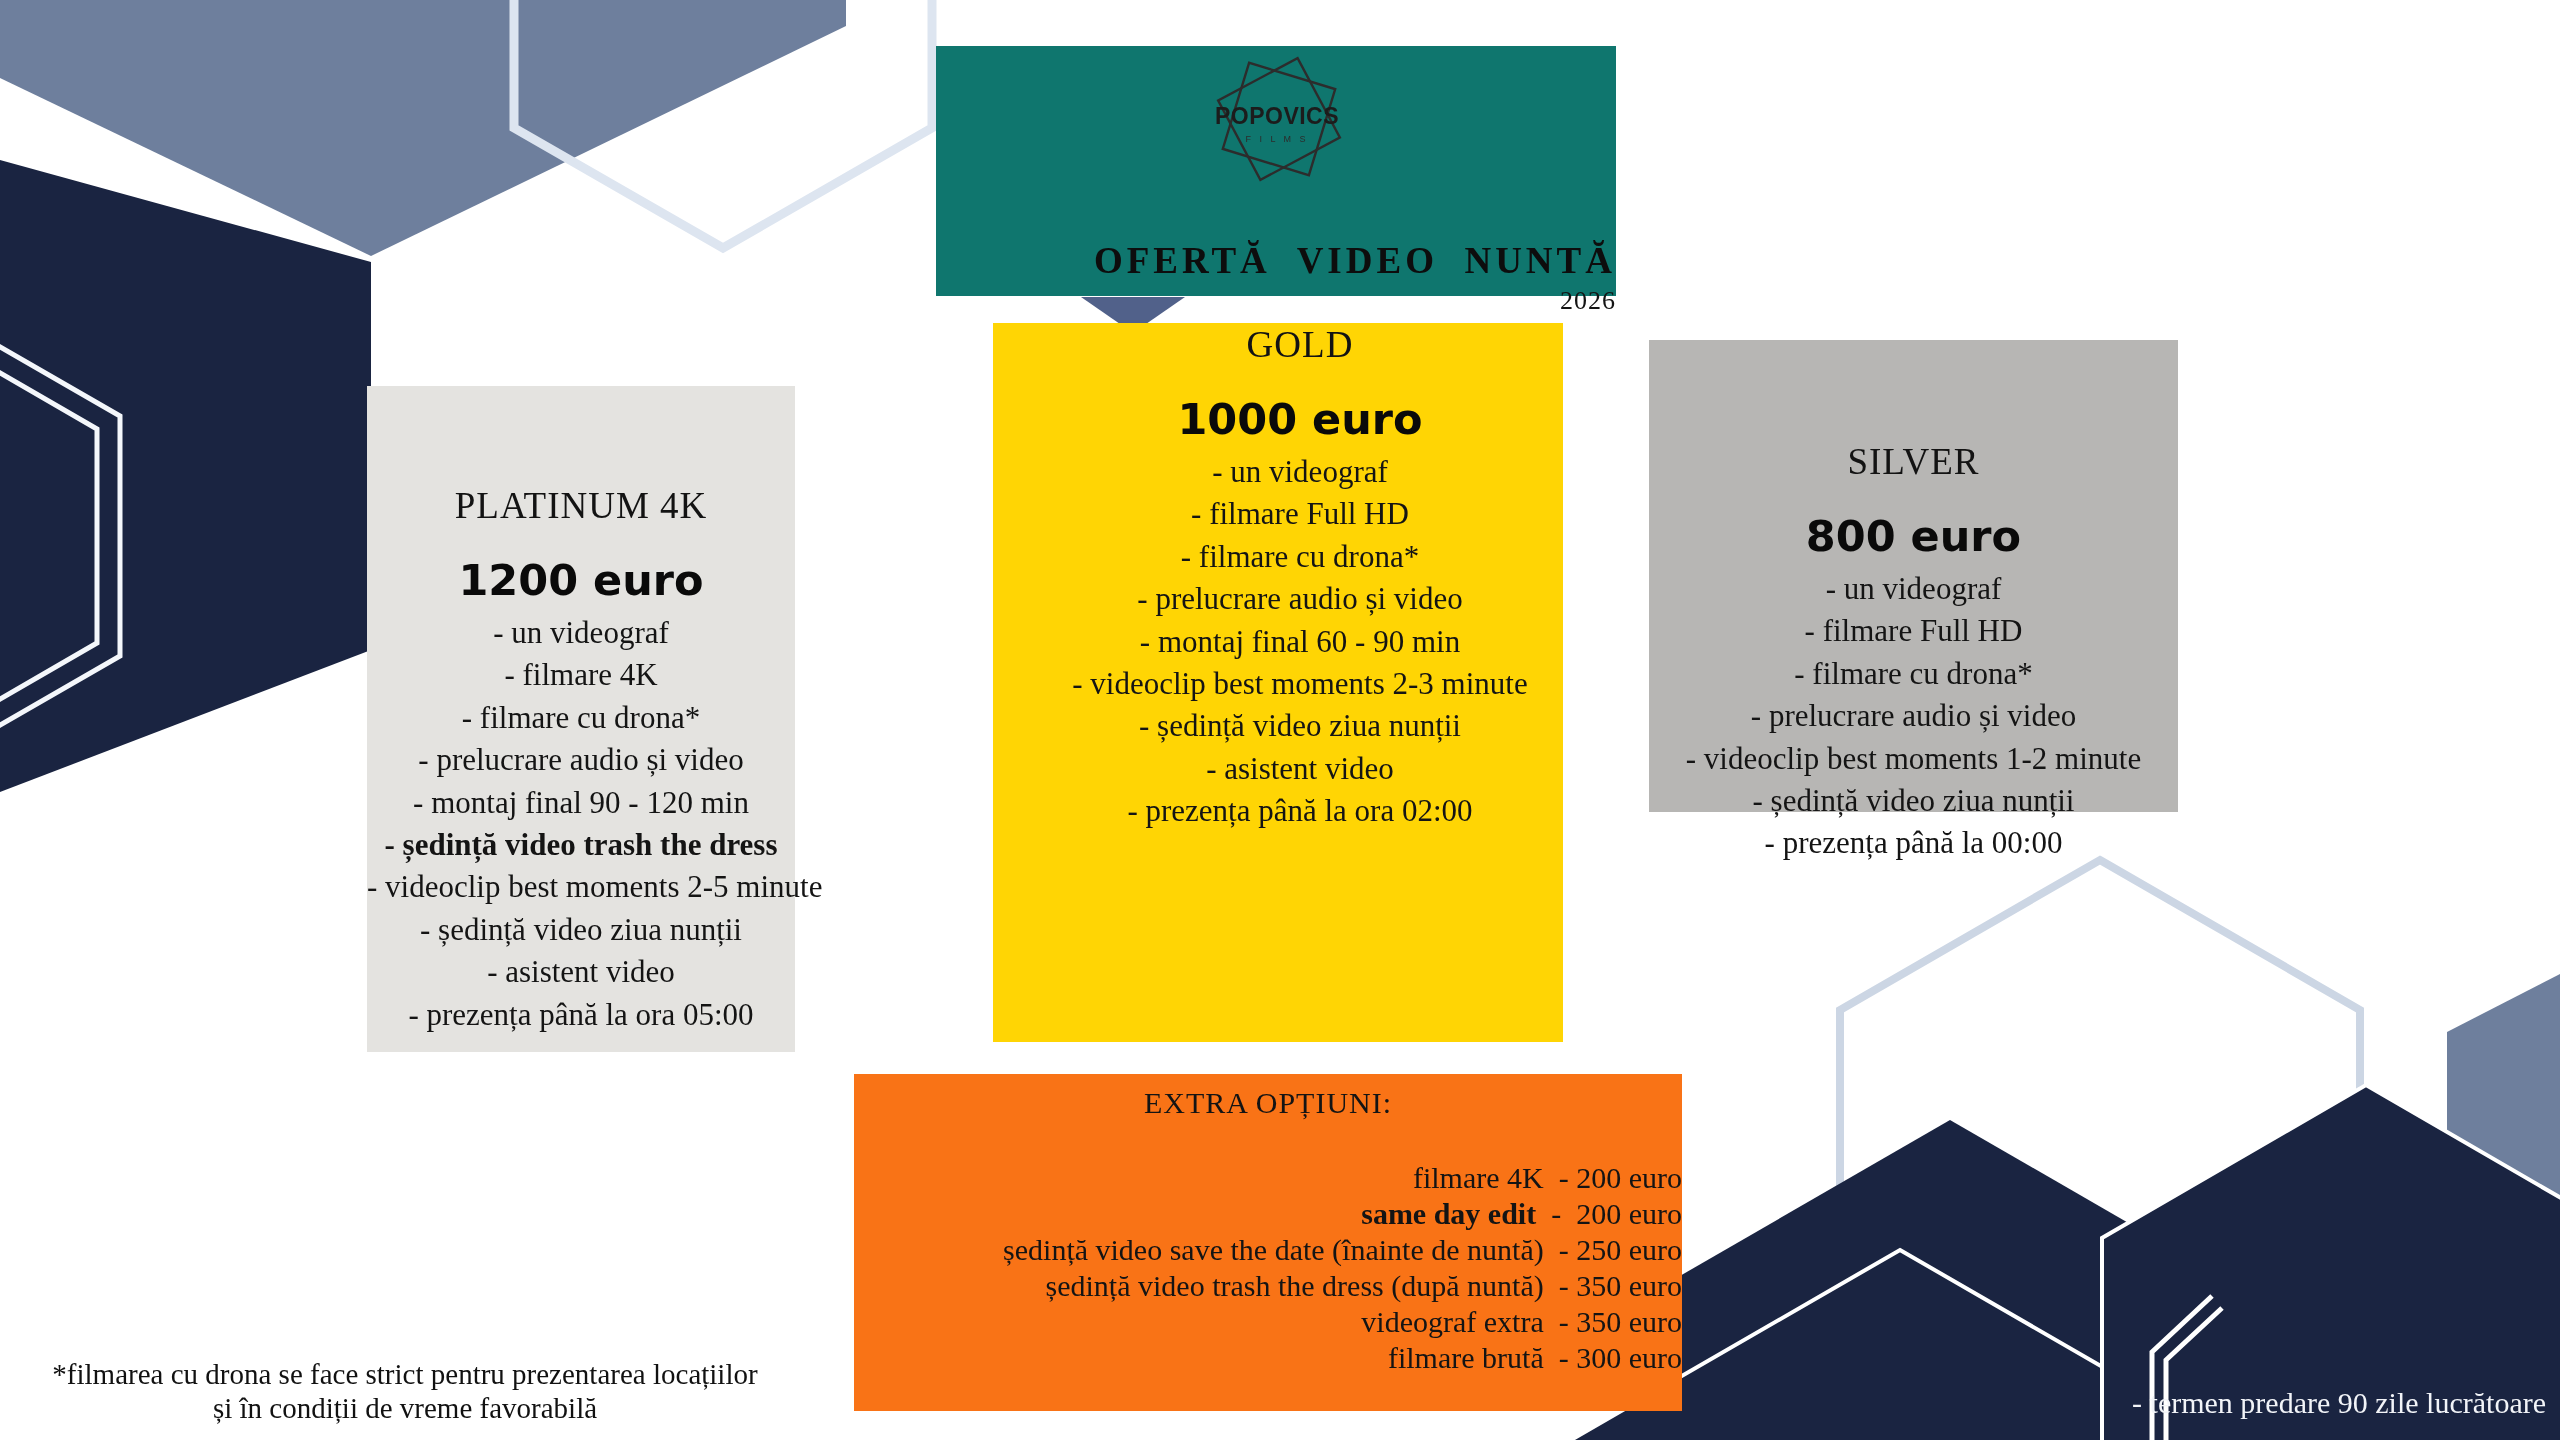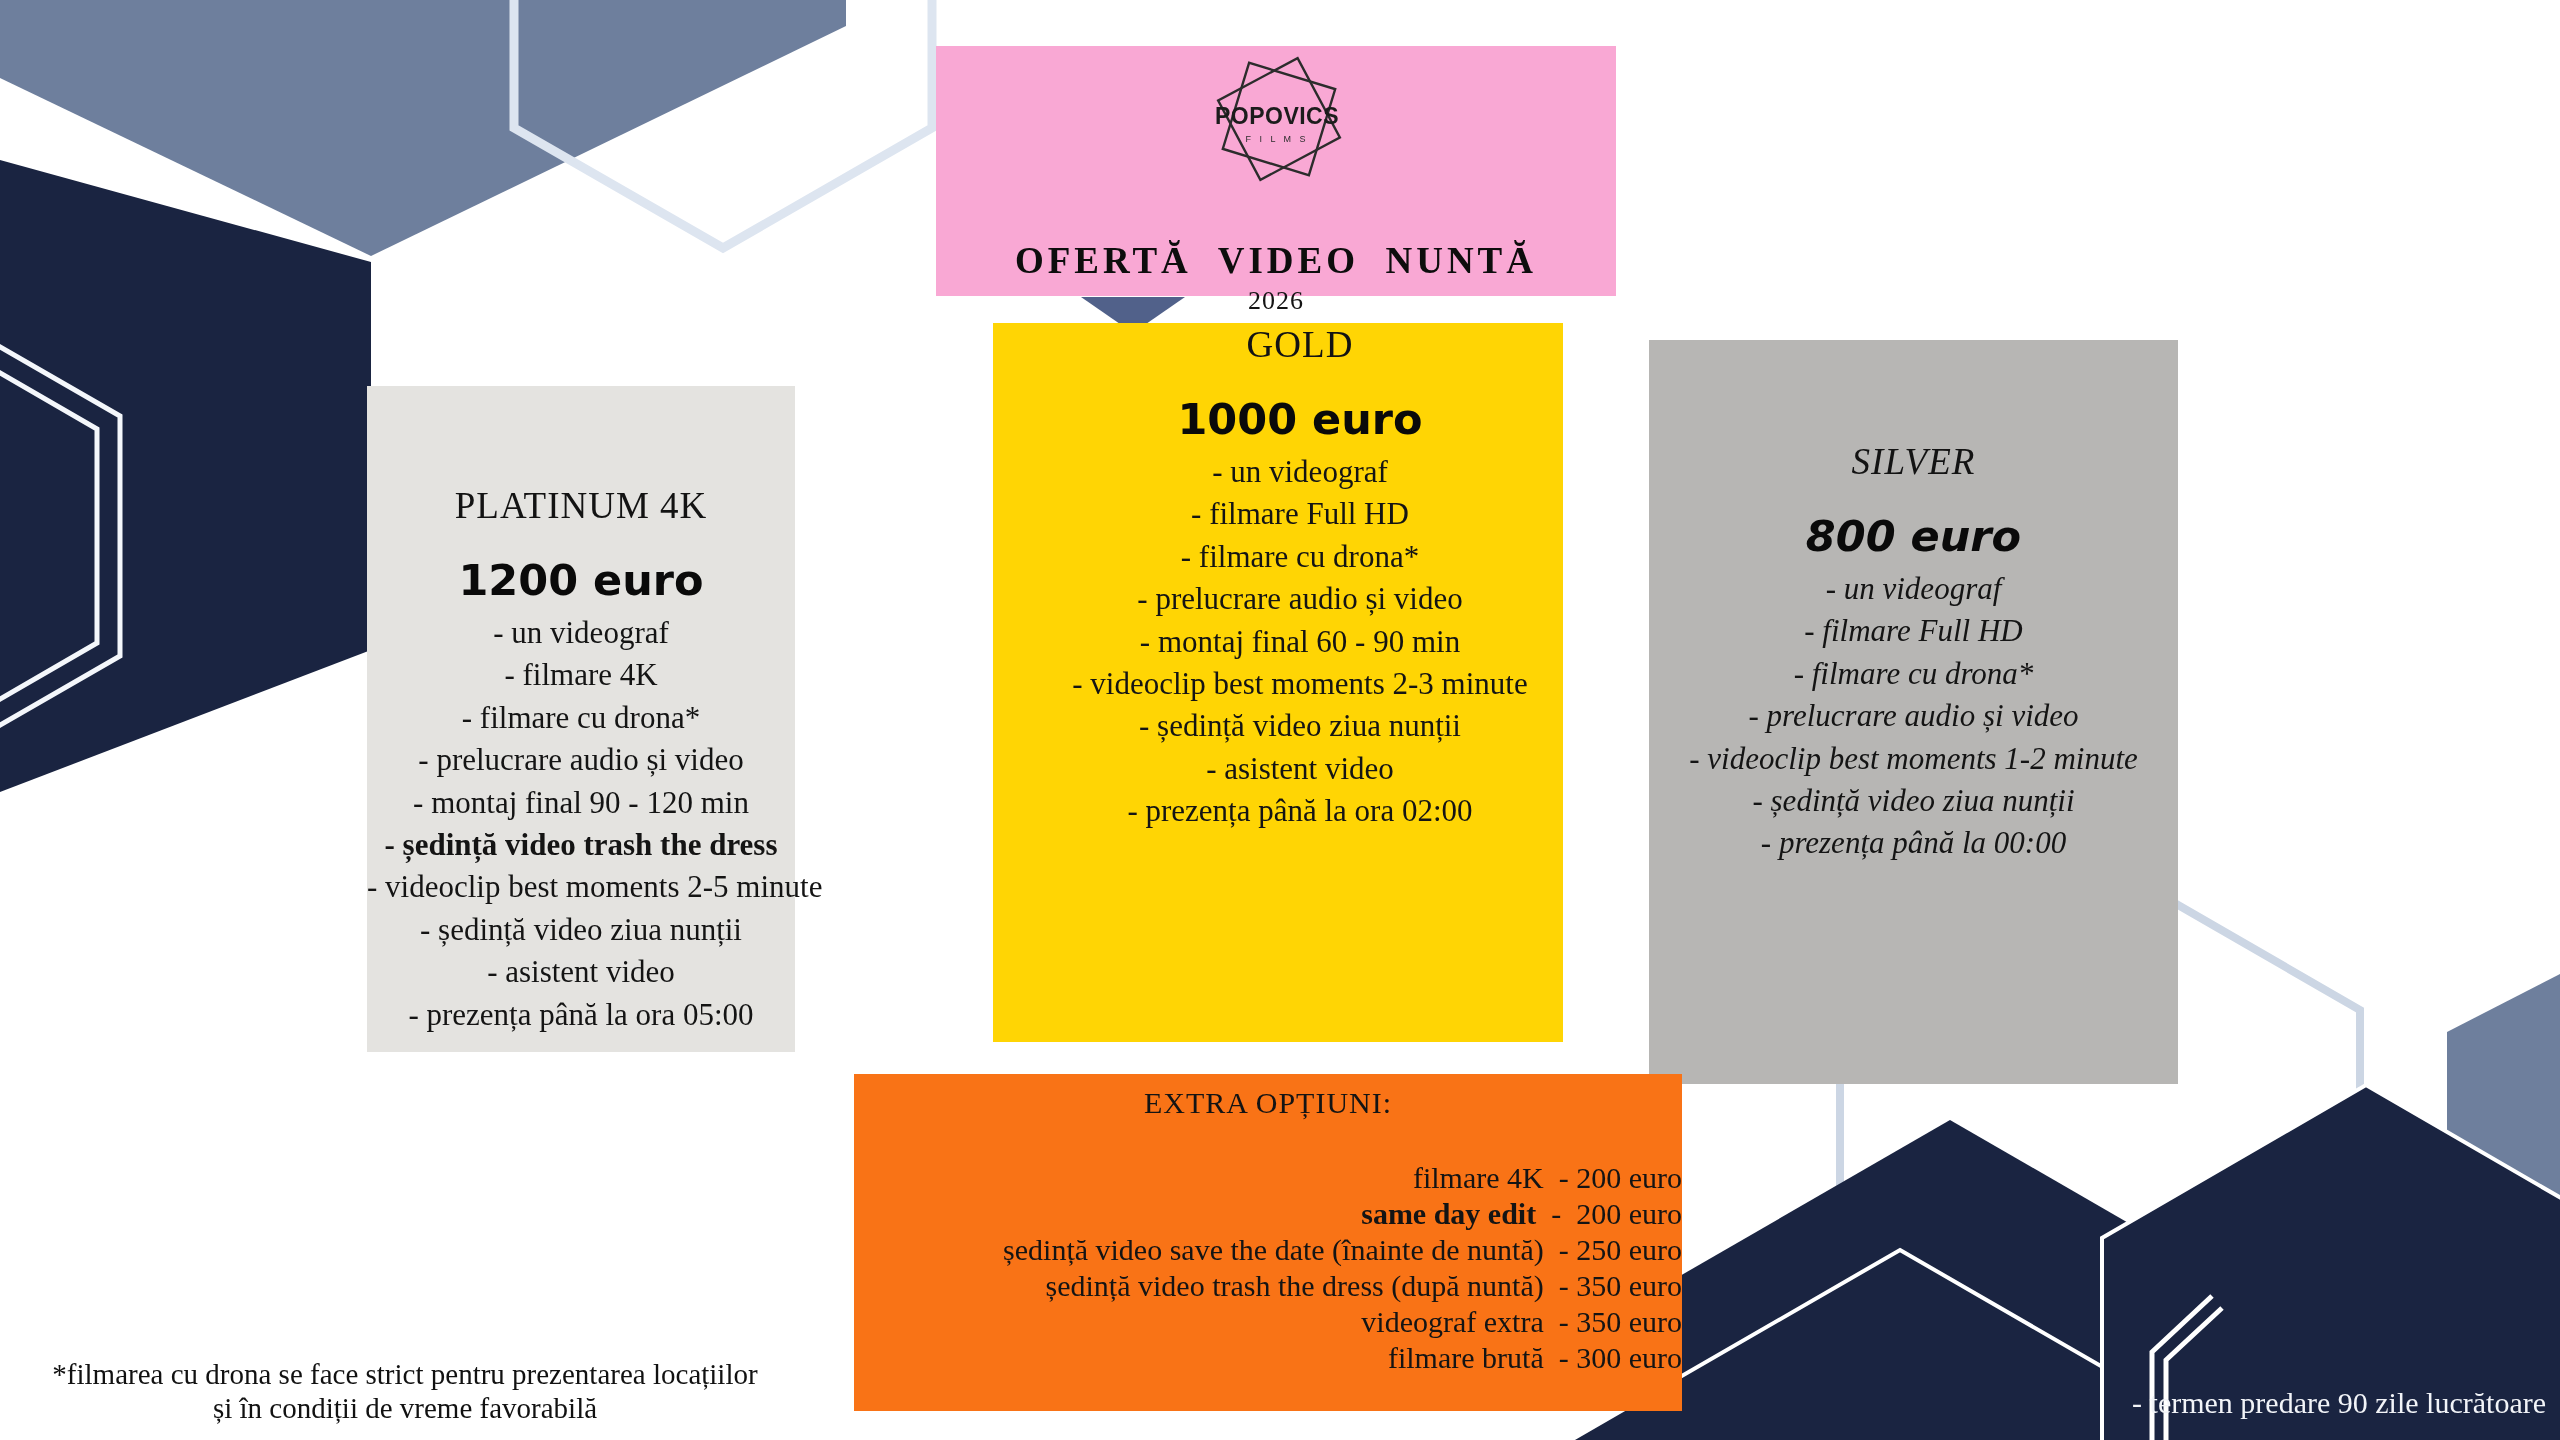--- a/index.html
+++ b/index.html
@@ -4,31 +4,31 @@
 <style>
   html,body{margin:0;padding:0;background:#888;}
   .page{
     position:relative;width:2560px;height:1440px;overflow:hidden;
     background:#ffffff;font-family:"Liberation Serif",serif;color:#141414;
   }
   .deco{position:absolute;left:0;top:0;z-index:0;}
   .layer{position:absolute;z-index:1;}
 
   
-  .header-box{left:936px;top:46px;width:680px;height:250px;background:#f9a8d4;text-align:center;}
+  .header-box{left:936px;top:46px;width:680px;height:250px;background:#0f766e;text-align:right;}
   .logo{position:absolute;left:50%;top:6px;transform:translateX(-50%);}
   .header-title{position:absolute;top:193px;left:0;width:100%;
     font-size:37px;font-weight:bold;letter-spacing:4px;white-space:pre;color:#0d0d0d;}
   .header-year{position:absolute;top:240px;left:0;width:100%;font-size:26px;letter-spacing:1px;}
 
   
   .card{text-align:center;}
   .card-platinum{left:367px;top:338px;width:428px;height:666px;background:#e4e3e0;margin-top:48px;}
   .card-gold{left:993px;top:323px;width:570px;height:719px;background:#ffd504;}
-  .card-silver{left:1649px;top:340px;width:529px;height:744px;background:#b7b6b4;font-style:italic;}
+  .card-silver{left:1649px;top:340px;width:529px;height:472px;background:#b7b6b4;}
   .card-platinum .card-inner{padding-top:98px;}
   .card-gold .card-inner{margin-left:44px;}
   .card-silver .card-inner{padding-top:100px;}
   .card-title{font-size:37px;line-height:44px;letter-spacing:1px;color:#131313;}
   .card-price{margin-top:28px;font-size:43px;line-height:48px;font-weight:bold;
     font-family:"DejaVu Sans","Liberation Sans",sans-serif;color:#0a0a0a;}
   ul.plist{list-style:none;margin:8px 0 0 0;padding:0;}
   ul.plist li{font-size:31px;line-height:42.4px;white-space:pre;}
   .b{font-weight:bold;}
 

